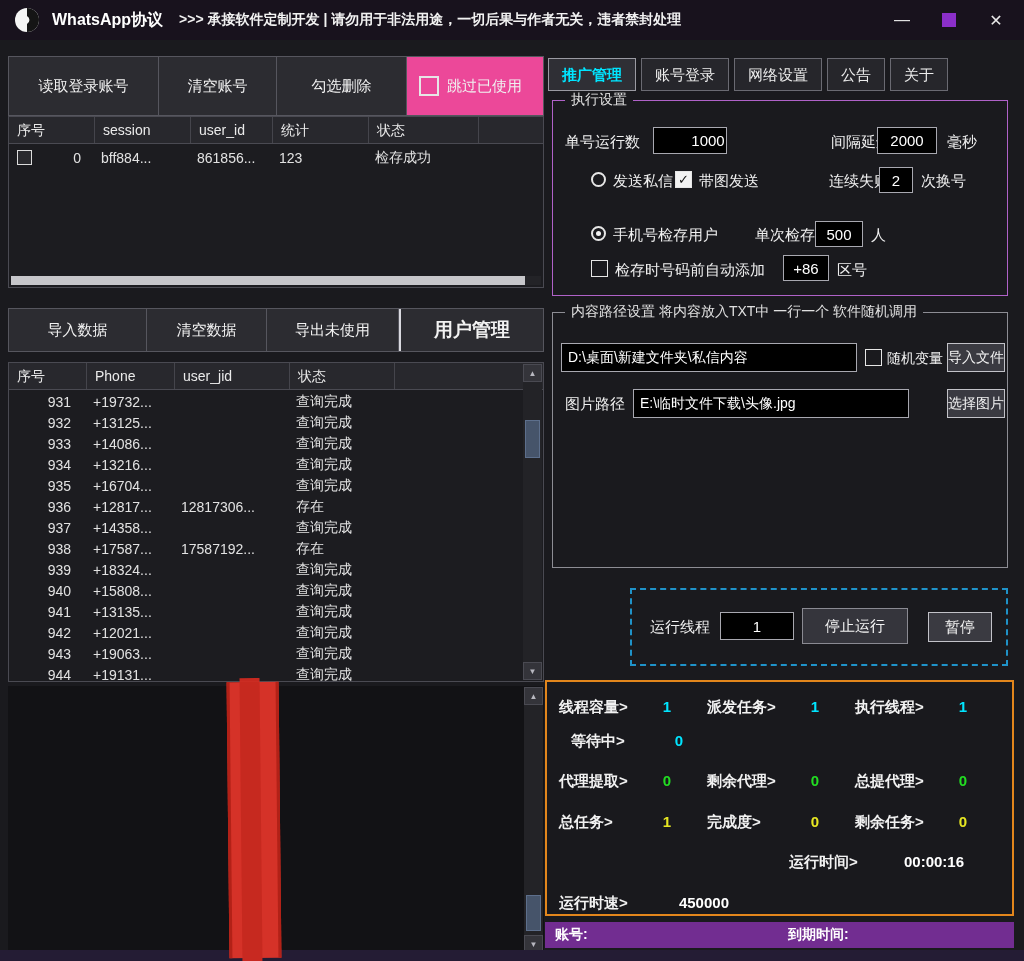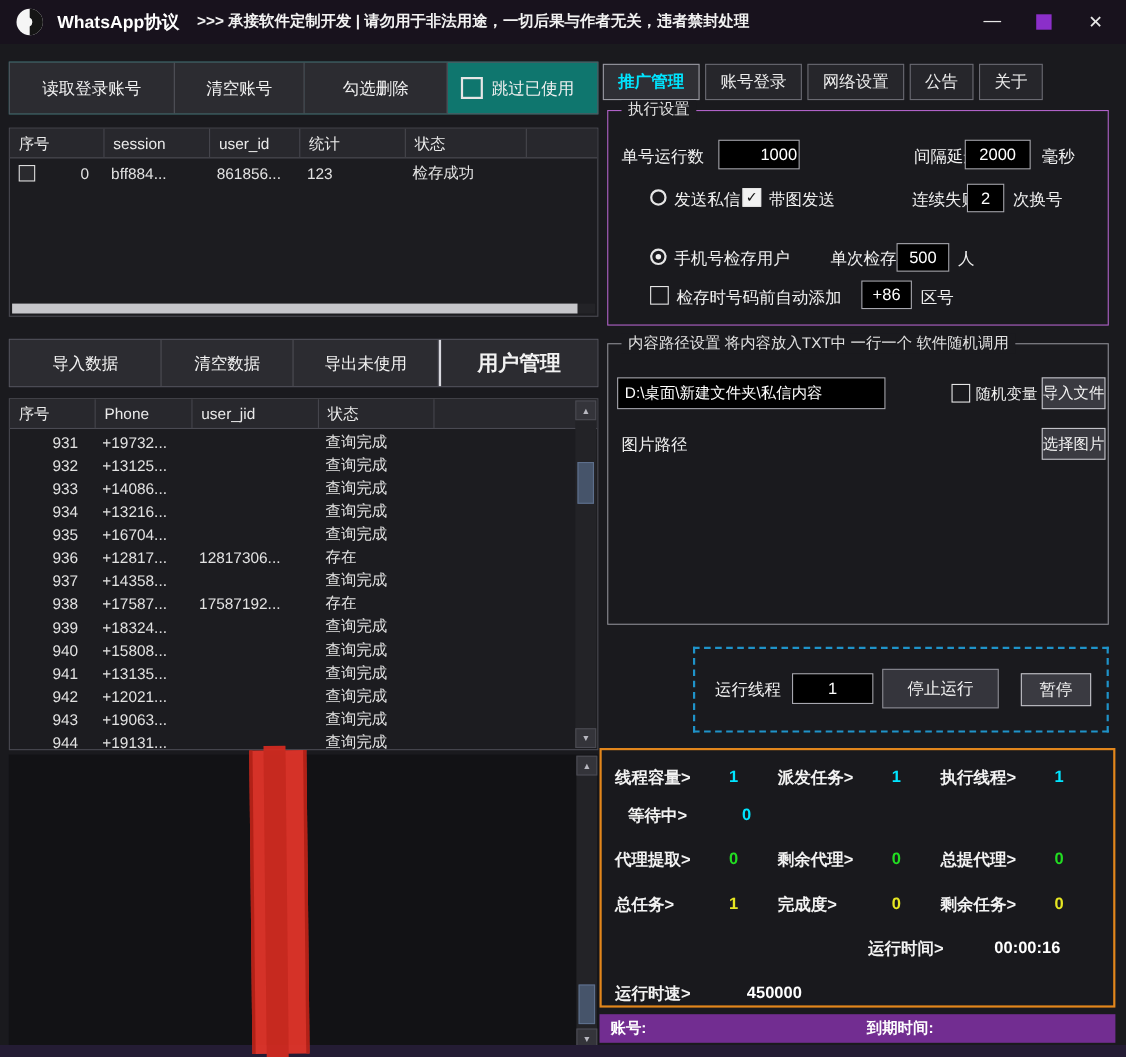--- a/index.html
+++ b/index.html
@@ -22,21 +22,21 @@
   .num-input { text-align:center; }
   .path-input { text-align:left; padding:0 6px; font-size:14px; }
   .checkbox { width:17px; height:17px; border:1px solid #e6e6e6; background:transparent; display:flex; align-items:center; justify-content:center; font-size:13px; font-weight:bold; color:transparent; }
   .checkbox.checked { background:#f2f2f2; color:#141414; }
   .checkbox.checked::after { content:"✓"; }
   .radio { width:15px; height:15px; border:2px solid #e6e6e6; border-radius:50%; position:relative; }
   .radio.selected::after { content:""; position:absolute; inset:3px; background:#f2f2f2; border-radius:50%; }
   .lbl { font-size:15px; color:#f0f0f0; white-space:nowrap; }
 
   
-  #toolbar1 { position:absolute; left:8px; top:56px; width:536px; height:48px; background:#0f766e; border:1px solid #56565e; display:flex; }
+  #toolbar1 { position:absolute; left:8px; top:56px; width:536px; height:60px; background:#ec4899; border:1px solid #56565e; display:flex; }
   .tb-btn { border-right:1px solid #56565e; }
   #btn-read { width:150px; } #btn-clear-acc { width:118px; } #btn-check-del { width:130px; }
   #skip-used { flex:1; display:flex; align-items:center; gap:8px; padding-left:12px; }
   #skip-used .checkbox { width:20px; height:20px; border-width:2px; }
 
   .tbl { position:absolute; background:#1c1c20; border:1px solid #4a4a52; }
   #session-table { left:8px; top:116px; width:536px; height:172px; }
   .tbl-head { display:flex; background:#28282d; border-bottom:1px solid #4a4a52; height:27px; }
   .hc { border-right:1px solid #45454c; padding:5px 6px 0 8px; font-size:14px; color:#eaeaea; }
   .s0{width:86px;} .s1{width:96px;} .s2{width:82px;} .s3{width:96px;} .s4{width:110px;}
@@ -313,26 +313,27 @@
 
     <span class="checkbox abs" style="left:38px; top:159px;"></span>
     <span class="lbl abs" style="left:62px; top:160px;">检存时号码前自动添加</span>
     <input class="num-input abs" style="left: 230px; top: 154px; width: 46px; height: 26px;" value="+86">
     <span class="lbl abs" style="left:284px; top:160px;">区号</span>
   </div>
 
   <div id="content-box" class="groupbox">
     <span class="legend">内容路径设置 将内容放入TXT中 一行一个 软件随机调用</span>
 
-    <input class="path-input abs" style="left: 8px; top: 30px; width: 244px; height: 29px;" value="D:\桌面\新建文件夹\私信内容">
+    <input class="path-input abs" style="left: 8px; top: 30px; width: 296px; height: 29px;" value="D:\桌面\新建文件夹\私信内容">
     <span class="checkbox abs" style="left:312px; top:36px;"></span>
     <span class="lbl abs" style="left:334px; top:37px; font-size:14px;">随机变量</span>
     <div class="btn raised abs" style="left:394px; top:30px; width:58px; height:29px;">导入文件</div>
 
     <span class="lbl abs" style="left:12px; top:82px;">图片路径</span>
+    <input class="path-input abs" style="left: 80px; top: 76px; width: 276px; height: 29px;" value="E:\临时文件下载\头像.jpg">
     <div class="btn raised abs" style="left:394px; top:76px; width:58px; height:29px;">选择图片</div>
   </div>
 
   <div id="run-box">
     <span class="lbl abs" style="left:18px; top:28px;">运行线程</span>
     <input class="num-input abs" style="left: 88px; top: 22px; width: 74px; height: 28px;" value="1">
     <div class="btn abs" style="left:170px; top:18px; width:106px; height:36px; background:#35353c; border:1px solid #8a8a92;">停止运行</div>
     <div class="btn raised abs" style="left:296px; top:22px; width:64px; height:30px; font-size:15px;">暂停</div>
   </div>
 

